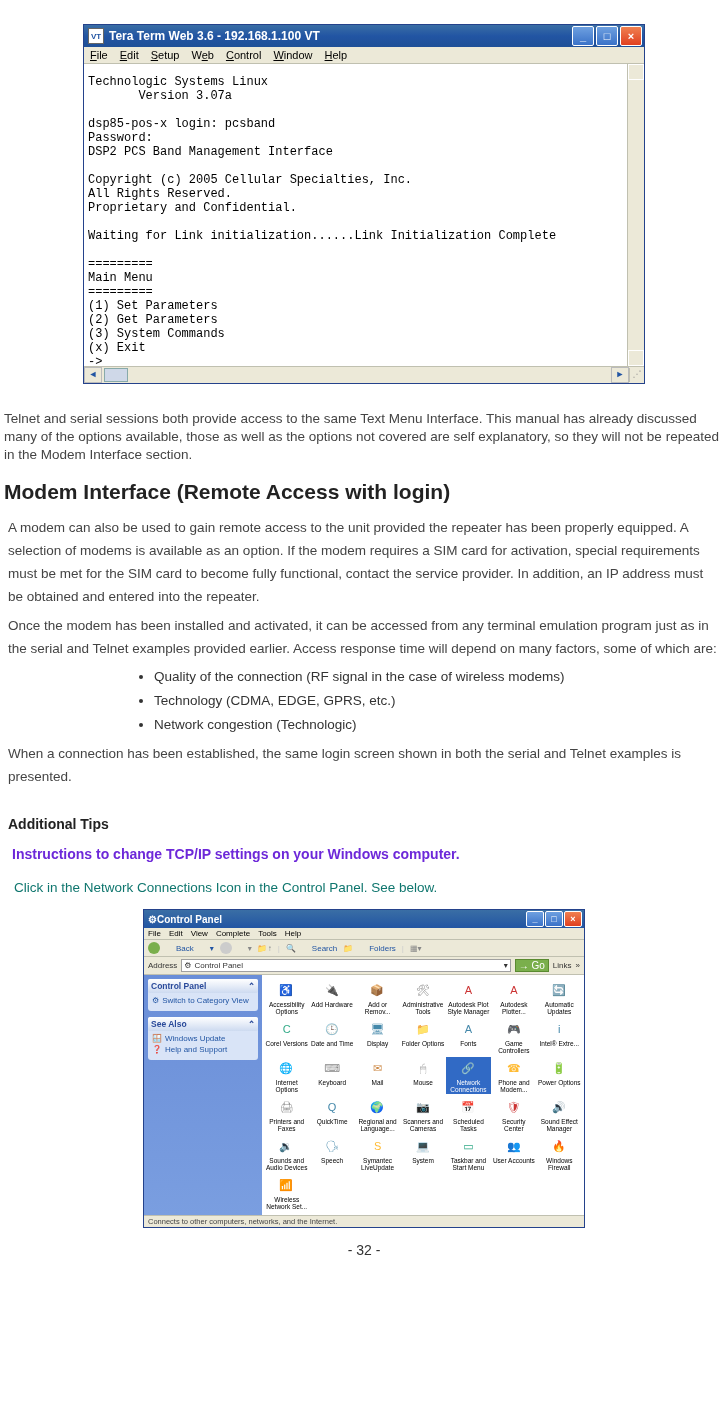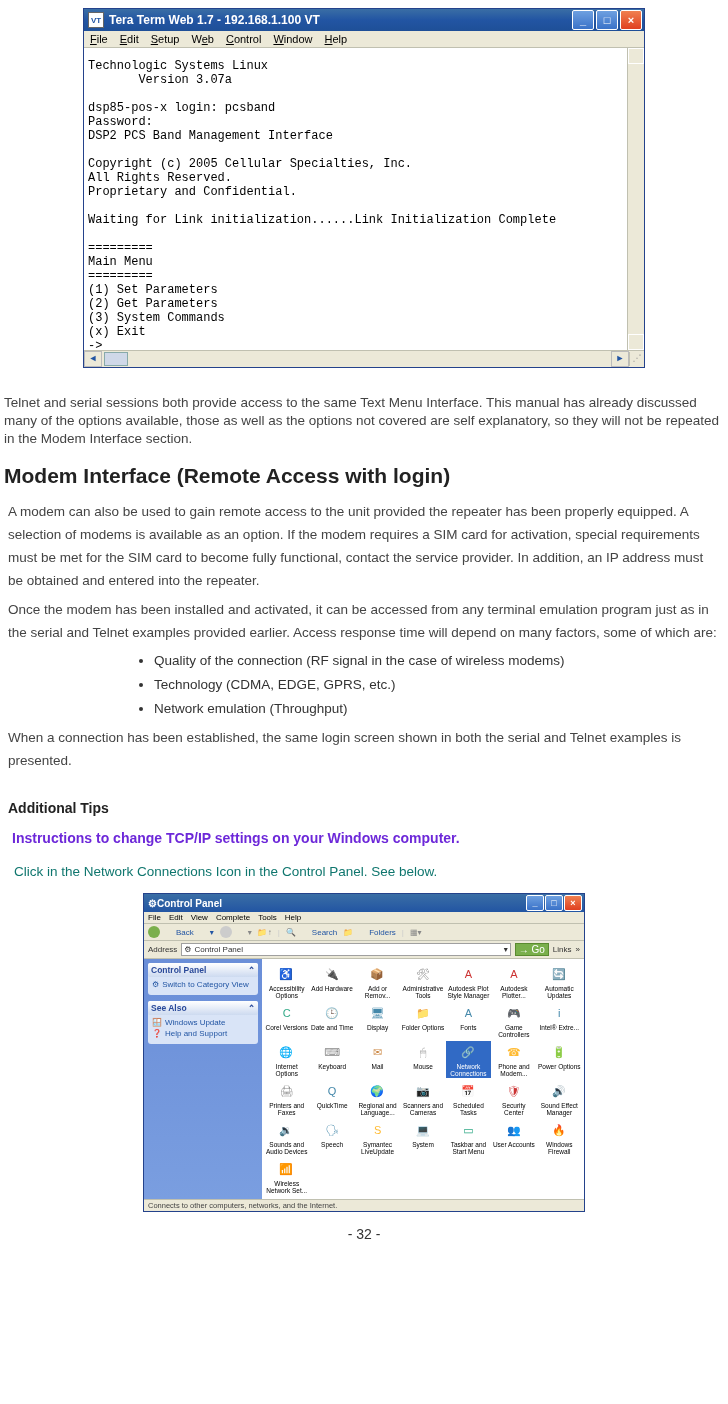--- a/index.html
+++ b/index.html
@@ -10,21 +10,21 @@
     padding: 0;
     background: #fff;
     width: 728px;
   }
   .page {
     padding: 8px 4px 20px 4px;
   }
   
   .teraterm {
     width: 560px;
-    margin: 0 auto;
+    margin: 16px auto;
     border: 1px solid #24428b;
     background: #a16207;
     font-family: Tahoma, sans-serif;
   }
   .tt-titlebar {
     background: linear-gradient(to bottom, #3a6ea5 0%, #2255a3 50%, #1e4f97 100%);
     color: #fff;
     height: 22px;
     display: flex;
     align-items: center;
@@ -208,21 +208,21 @@
   }
 </style>
 </head>
 <body>
 
 <div class="page">
 
   <div class="teraterm">
     <div class="tt-titlebar">
       <span class="tt-icon">VT</span>
-      <span>Tera Term Web 1.7 - 192.168.1.100 VT</span>
+      <span>Tera Term Web 3.6 - 192.168.1.100 VT</span>
       <span class="spacer"></span>
       <span class="tt-btns">
         <span class="tt-btn tt-min">_</span>
         <span class="tt-btn tt-max">□</span>
         <span class="tt-btn tt-close">×</span>
       </span>
     </div>
     <div class="tt-menu">
       <span><u>F</u><span>ile</span></span>
       <span><u>E</u>dit</span>
@@ -265,21 +265,21 @@
   <p class="para">Telnet and serial sessions both provide access to the same Text Menu Interface. This manual has already discussed many of the options available, those as well as the options not covered are self explanatory, so they will not be repeated in the Modem Interface section.</p>
 
   <h2>Modem Interface (Remote Access with login)</h2>
 
   <div class="body-text">A modem can also be used to gain remote access to the unit provided the repeater has been properly equipped. A selection of modems is available as an option. If the modem requires a SIM card for activation, special requirements must be met for the SIM card to become fully functional, contact the service provider. In addition, an IP address must be obtained and entered into the repeater.</div>
   <div class="body-text">Once the modem has been installed and activated, it can be accessed from any terminal emulation program just as in the serial and Telnet examples provided earlier. Access response time will depend on many factors, some of which are:</div>
 
   <ul class="bullets">
     <li>Quality of the connection (RF signal in the case of wireless modems)</li>
     <li>Technology (CDMA, EDGE, GPRS, etc.)</li>
-    <li>Network emulation (Throughput)</li>
+    <li>Network congestion (Technologic)</li>
   </ul>
 
   <div class="body-text">When a connection has been established,  the same login screen shown in both the serial and Telnet examples is presented.</div>
 
   <h3 class="tips">Additional Tips</h3>
   <div class="sub">Instructions to change TCP/IP settings on your Windows computer.</div>
   <div class="instr">Click in the Network Connections Icon in the Control Panel. See below.</div>
 
   <div class="cpanel">
     <div class="cp-titlebar">

